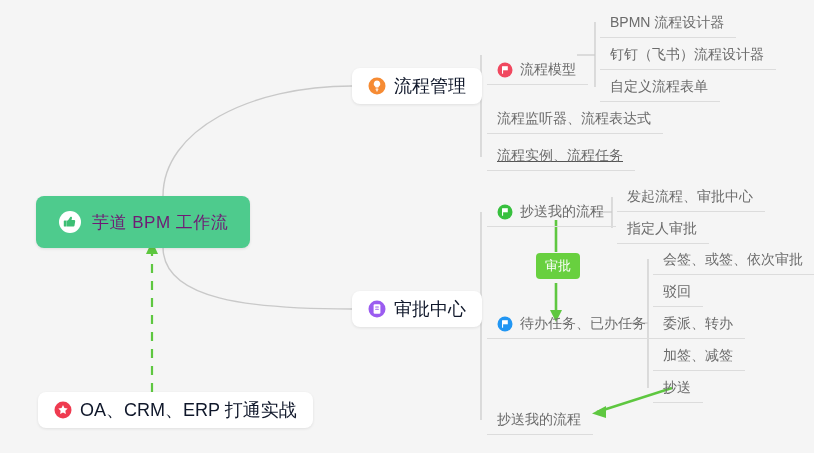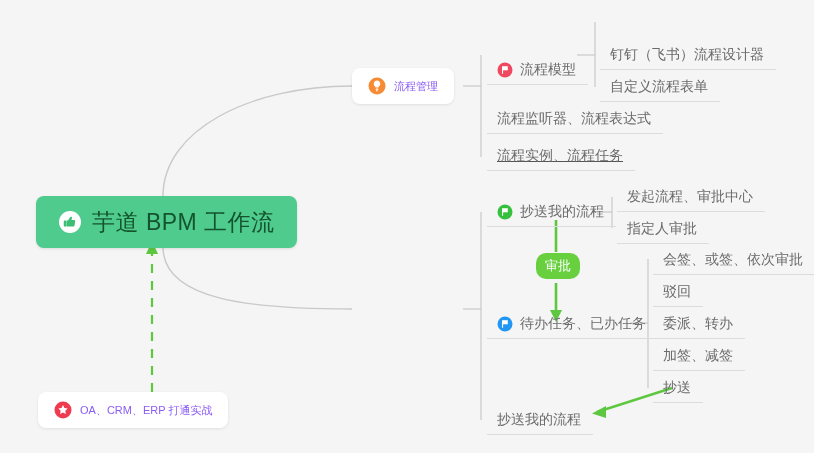--- a/index.html
+++ b/index.html
@@ -45,56 +45,56 @@
   
   .root-node {
     background: #4ecb8d;
     border-radius: 8px;
     padding: 0 22px;
     height: 52px;
     box-shadow: 0 1px 3px rgba(0,0,0,.10);
     gap: 10px;
   }
   .root-label {
-    color: #14532d;
-    font-size: 23px;
+    color: #701a75;
+    font-size: 17px;
     letter-spacing: .5px;
   }
 
   
   .card-node {
     background: #ffffff;
     border-radius: 8px;
     height: 36px;
     padding: 0 16px;
     box-shadow: 0 1px 3px rgba(0,0,0,.09);
     gap: 8px;
   }
   .card-label {
-    font-size: 11px;
-    color: #8b5cf6;
+    font-size: 18px;
+    color: #0f172a;
   }
 
   
   .leaf-node {
     border-bottom: 1px solid #dcdcdc;
     height: 30px;
     padding: 0 12px 0 10px;
     gap: 7px;
     align-items: center;
   }
   .leaf-label {
     font-size: 14px;
     color: #6b6b6b;
   }
 
   
   .badge-node {
     background: #68d03f;
-    border-radius: 10px;
+    border-radius: 4px;
     height: 26px;
     padding: 0 9px;
     justify-content: center;
   }
   .badge-label {
     color: #ffffff;
     font-size: 13px;
   }
 
   
@@ -170,37 +170,51 @@
     <span class="icon">
       <svg width="16" height="16" viewBox="0 0 16 16">
         <circle cx="8" cy="8" r="7.5" fill="#f0485f"></circle>
         <path d="M5.6 4.2h5.2v4.1H5.6z" fill="#fff"></path>
         <rect x="5" y="4.2" width="1.1" height="7.6" rx=".5" fill="#fff"></rect>
       </svg>
     </span>
     <span class="leaf-label">流程模型</span>
   </div>
 
+  <div class="node leaf-node" style="left:600px; top:8px;">
+    <span class="leaf-label">BPMN 流程设计器</span>
+  </div>
 
   <div class="node leaf-node" style="left:600px; top:40px;">
     <span class="leaf-label">钉钉（飞书）流程设计器</span>
   </div>
 
   <div class="node leaf-node" style="left:600px; top:72px;">
     <span class="leaf-label">自定义流程表单</span>
   </div>
 
   <div class="node leaf-node" style="left:487px; top:104px;">
     <span class="leaf-label">流程监听器、流程表达式</span>
   </div>
 
   <div class="node leaf-node" style="left:487px; top:141px;text-decoration:underline;">
     <span class="leaf-label">流程实例、流程任务</span>
   </div>
 
+  <div class="node card-node" style="left:352px; top:291px;">
+    <span class="icon">
+      <svg width="18" height="18" viewBox="0 0 18 18">
+        <circle cx="9" cy="9" r="8.5" fill="#9b5cf0"></circle>
+        <rect x="5.6" y="4.3" width="6.8" height="9.4" rx="1.2" fill="#fff"></rect>
+        <rect x="7.1" y="6.4" width="3.8" height="1.1" rx=".5" fill="#9b5cf0"></rect>
+        <rect x="7.1" y="8.7" width="3.8" height="1.1" rx=".5" fill="#9b5cf0"></rect>
+      </svg>
+    </span>
+    <span class="card-label">审批中心</span>
+  </div>
 
   <div class="node leaf-node" style="left:487px; top:197px;">
     <span class="icon">
       <svg width="16" height="16" viewBox="0 0 16 16">
         <circle cx="8" cy="8" r="7.5" fill="#37c03e"></circle>
         <path d="M5.6 4.2h5.2v4.1H5.6z" fill="#fff"></path>
         <rect x="5" y="4.2" width="1.1" height="7.6" rx=".5" fill="#fff"></rect>
       </svg>
     </span>
     <span class="leaf-label">抄送我的流程</span>

